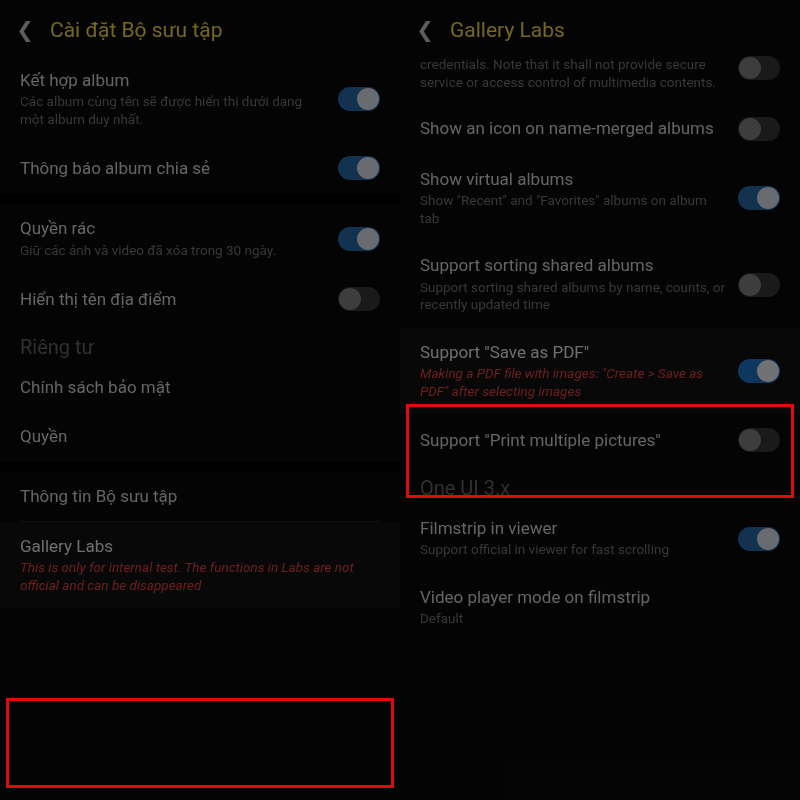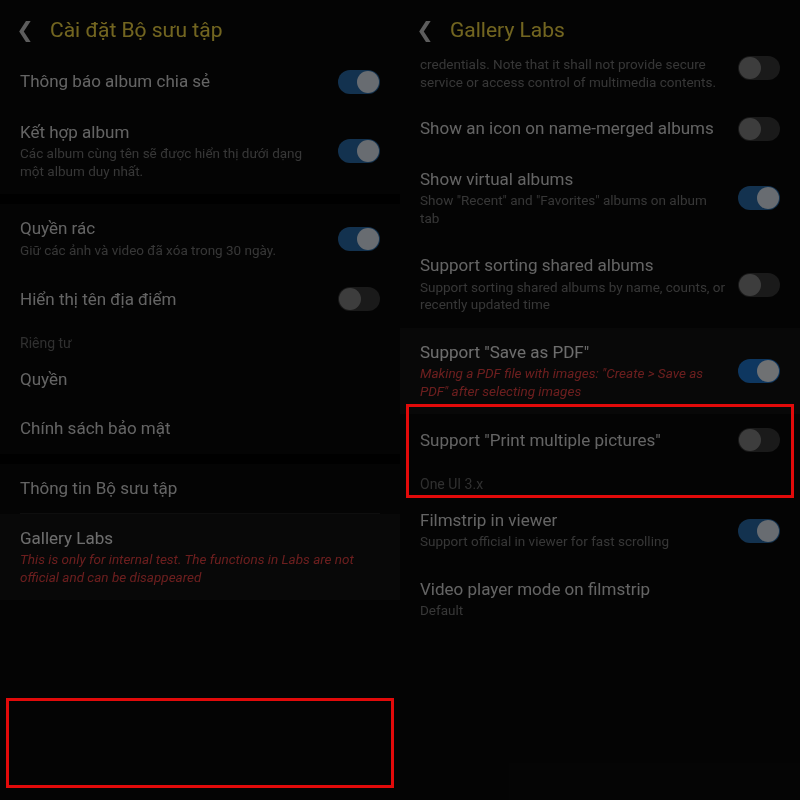--- a/index.html
+++ b/index.html
@@ -14,21 +14,21 @@
   .row { display: flex; align-items: center; padding: 14px 20px; position: relative; }
   .row-text { flex: 1; padding-right: 10px; }
   .row-title { color: #dedede; font-size: 17px; font-weight: 400; line-height: 1.25; }
   .row-sub { color: #7a7a7a; font-size: 13.5px; line-height: 1.3; margin-top: 2px; }
   .toggle { width: 42px; height: 24px; border-radius: 12px; position: relative; flex-shrink: 0; }
   .toggle.on { background: #2a6fb0; }
   .toggle.on::after { content: ""; position: absolute; right: 1px; top: 1px; width: 22px; height: 22px; background: #e6f0fa; border-radius: 50%; }
   .toggle.off { background: #3a3a3a; }
   .toggle.off::after { content: ""; position: absolute; left: 1px; top: 1px; width: 22px; height: 22px; background: #888; border-radius: 50%; }
   .group-gap { height: 10px; background: #000; }
-  .section-label { color: #6a6a6a; font-size: 14px; padding: 10px 20px 4px 20px; }
+  .section-label { color: #6a6a6a; font-size: 20px; padding: 10px 20px 4px 20px; }
   .divider { height: 1px; background: #1f1f1f; margin: 0 20px; }
   .highlight { position: absolute; border: 3px solid #e20a0a; z-index: 10; pointer-events: none; }
   .frag-row { display: flex; align-items: flex-start; padding: 0 20px 12px 20px; justify-content: flex-end; }
   .frag-text { flex: 1; color: #7a7a7a; font-size: 13.5px; line-height: 1.3; padding-right: 10px; }
   .bright { position: relative; z-index: 20; background: #121212; }
   .bright .row-title { color: #f2f2f2; }
   .bright .row-sub { color: #ef4444; font-style: italic; }
   .bright .toggle.on { background: #1f7ad6; }
   .bright .toggle.on::after { background: #f5faff; }
 </style>
@@ -41,29 +41,29 @@
     <div class="overlay"></div>
 
     <div class="header">
       <span class="back-icon">❮</span>
       <span class="header-title">Cài đặt Bộ sưu tập</span>
     </div>
 
     <div class="section">
       <div class="row">
         <div class="row-text">
-          <div class="row-title">Thông báo album chia sẻ</div>
+          <div class="row-title">Kết hợp album</div>
+          <div class="row-sub">Các album cùng tên sẽ được hiển thị dưới dạng một album duy nhất.</div>
         </div>
         <div class="toggle on"></div>
       </div>
 
       <div class="row">
         <div class="row-text">
-          <div class="row-title">Kết hợp album</div>
-          <div class="row-sub">Các album cùng tên sẽ được hiển thị dưới dạng một album duy nhất.</div>
+          <div class="row-title">Thông báo album chia sẻ</div>
         </div>
         <div class="toggle on"></div>
       </div>
 
       <div class="group-gap"></div>
 
       <div class="row">
         <div class="row-text">
           <div class="row-title">Quyền rác</div>
           <div class="row-sub">Giữ các ảnh và video đã xóa trong 30 ngày.</div>
@@ -75,27 +75,27 @@
         <div class="row-text">
           <div class="row-title">Hiển thị tên địa điểm</div>
         </div>
         <div class="toggle off"></div>
       </div>
 
       <div class="section-label">Riêng tư</div>
 
       <div class="row">
         <div class="row-text">
-          <div class="row-title">Quyền</div>
+          <div class="row-title">Chính sách bảo mật</div>
         </div>
       </div>
 
       <div class="row">
         <div class="row-text">
-          <div class="row-title">Chính sách bảo mật</div>
+          <div class="row-title">Quyền</div>
         </div>
       </div>
 
       <div class="group-gap"></div>
 
       <div class="row">
         <div class="row-text">
           <div class="row-title">Thông tin Bộ sưu tập</div>
         </div>
       </div>

